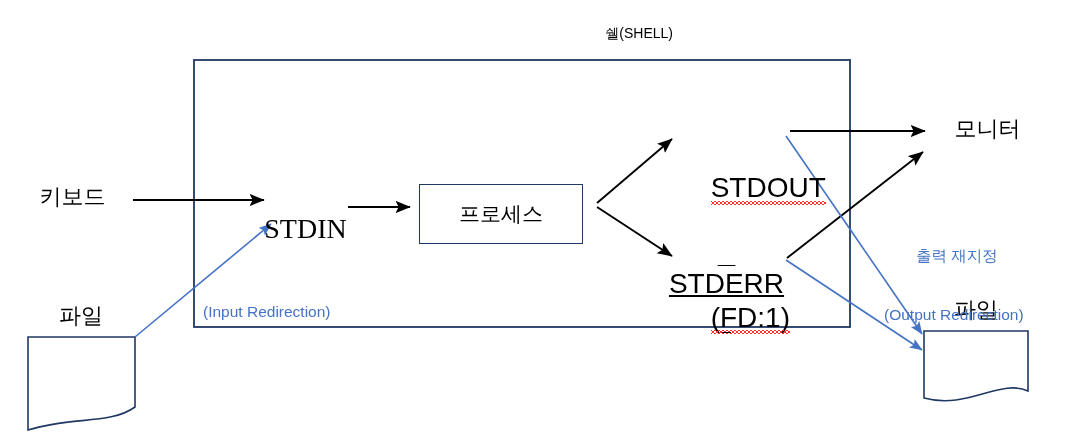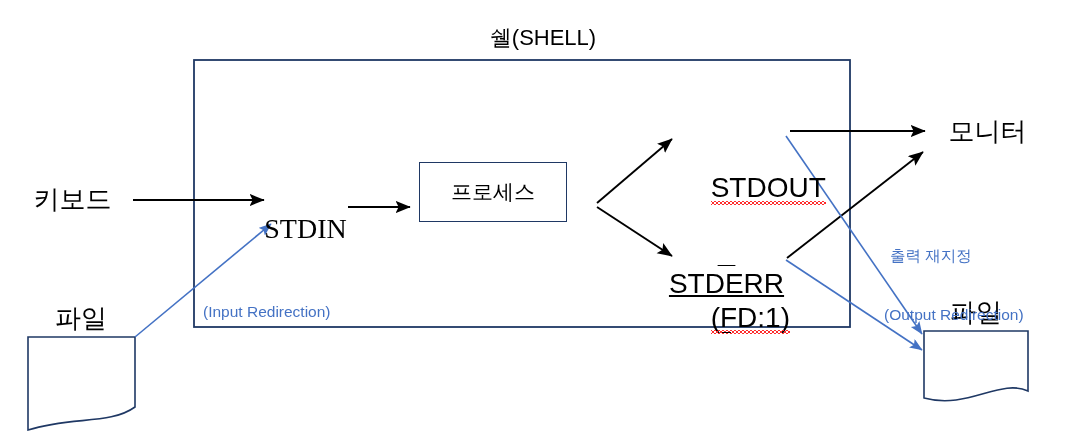--- a/index.html
+++ b/index.html
@@ -26,24 +26,25 @@
     pointer-events: none;
   }
   .lbl {
     position: absolute;
     color: #000000;
     line-height: 1.12;
     white-space: pre;
     text-align: center;
   }
   .title-lbl {
-    font-size: 22px;
+    font-size: 14px;
+    text-align: right;
   }
   .node-lbl {
-    font-size: 26px;
+    font-size: 22px;
   }
   .fd-lbl {
     font-size: 28px;
   }
   .proc-lbl {
     font-size: 21px;
   }
   .blue-note {
     position: absolute;
     color: #4472c4;
@@ -120,21 +121,21 @@
   </svg>
 
   <div class="lbl title-lbl" style="left:413px; top:26px; width:260px;">쉘(SHELL)</div>
 
   <div class="lbl node-lbl" style="left:15px; top:185px; width:115px;">키보드</div>
 
   <div class="lbl" style="left:258px; top:177px; width:95px;font-family:Liberation Serif, serif;">
     <div class="fd-lbl">STDIN</div>
   </div>
 
-  <div class="proc-box" style="left:419px; top:162px; width:148px; height:60px;">
+  <div class="proc-box" style="left:419px; top:184px; width:164px; height:60px;">
     <span class="proc-lbl" style="position:static;">프로세스</span>
   </div>
 
   <div class="lbl" style="left:664px; top:105px; width:125px;">
     <div class="fd-lbl">
       <span class="squiggle">STDOUT</span>
     </div>
     <div class="fd-lbl">
       <span class="squiggle">(FD:1)</span>
     </div>
@@ -148,17 +149,17 @@
 
   <div class="lbl node-lbl" style="left:26px; top:304px; width:110px;">파일</div>
 
   <div class="lbl node-lbl" style="left:921px; top:298px; width:110px;">파일</div>
 
   <div class="blue-note" style="left:203px; top:262px;">
     <div>(Input Redirection)</div>
   </div>
 
   <div class="blue-note" style="left:884px; top:206px;">
-    <div style="padding-left:6px;">출력 재지정</div>
+    <div style="padding-left:6px;margin-left:26px;">출력 재지정</div>
     <div>(Output Redirection)</div>
   </div>
 
 </div>
 
 </body></html>

